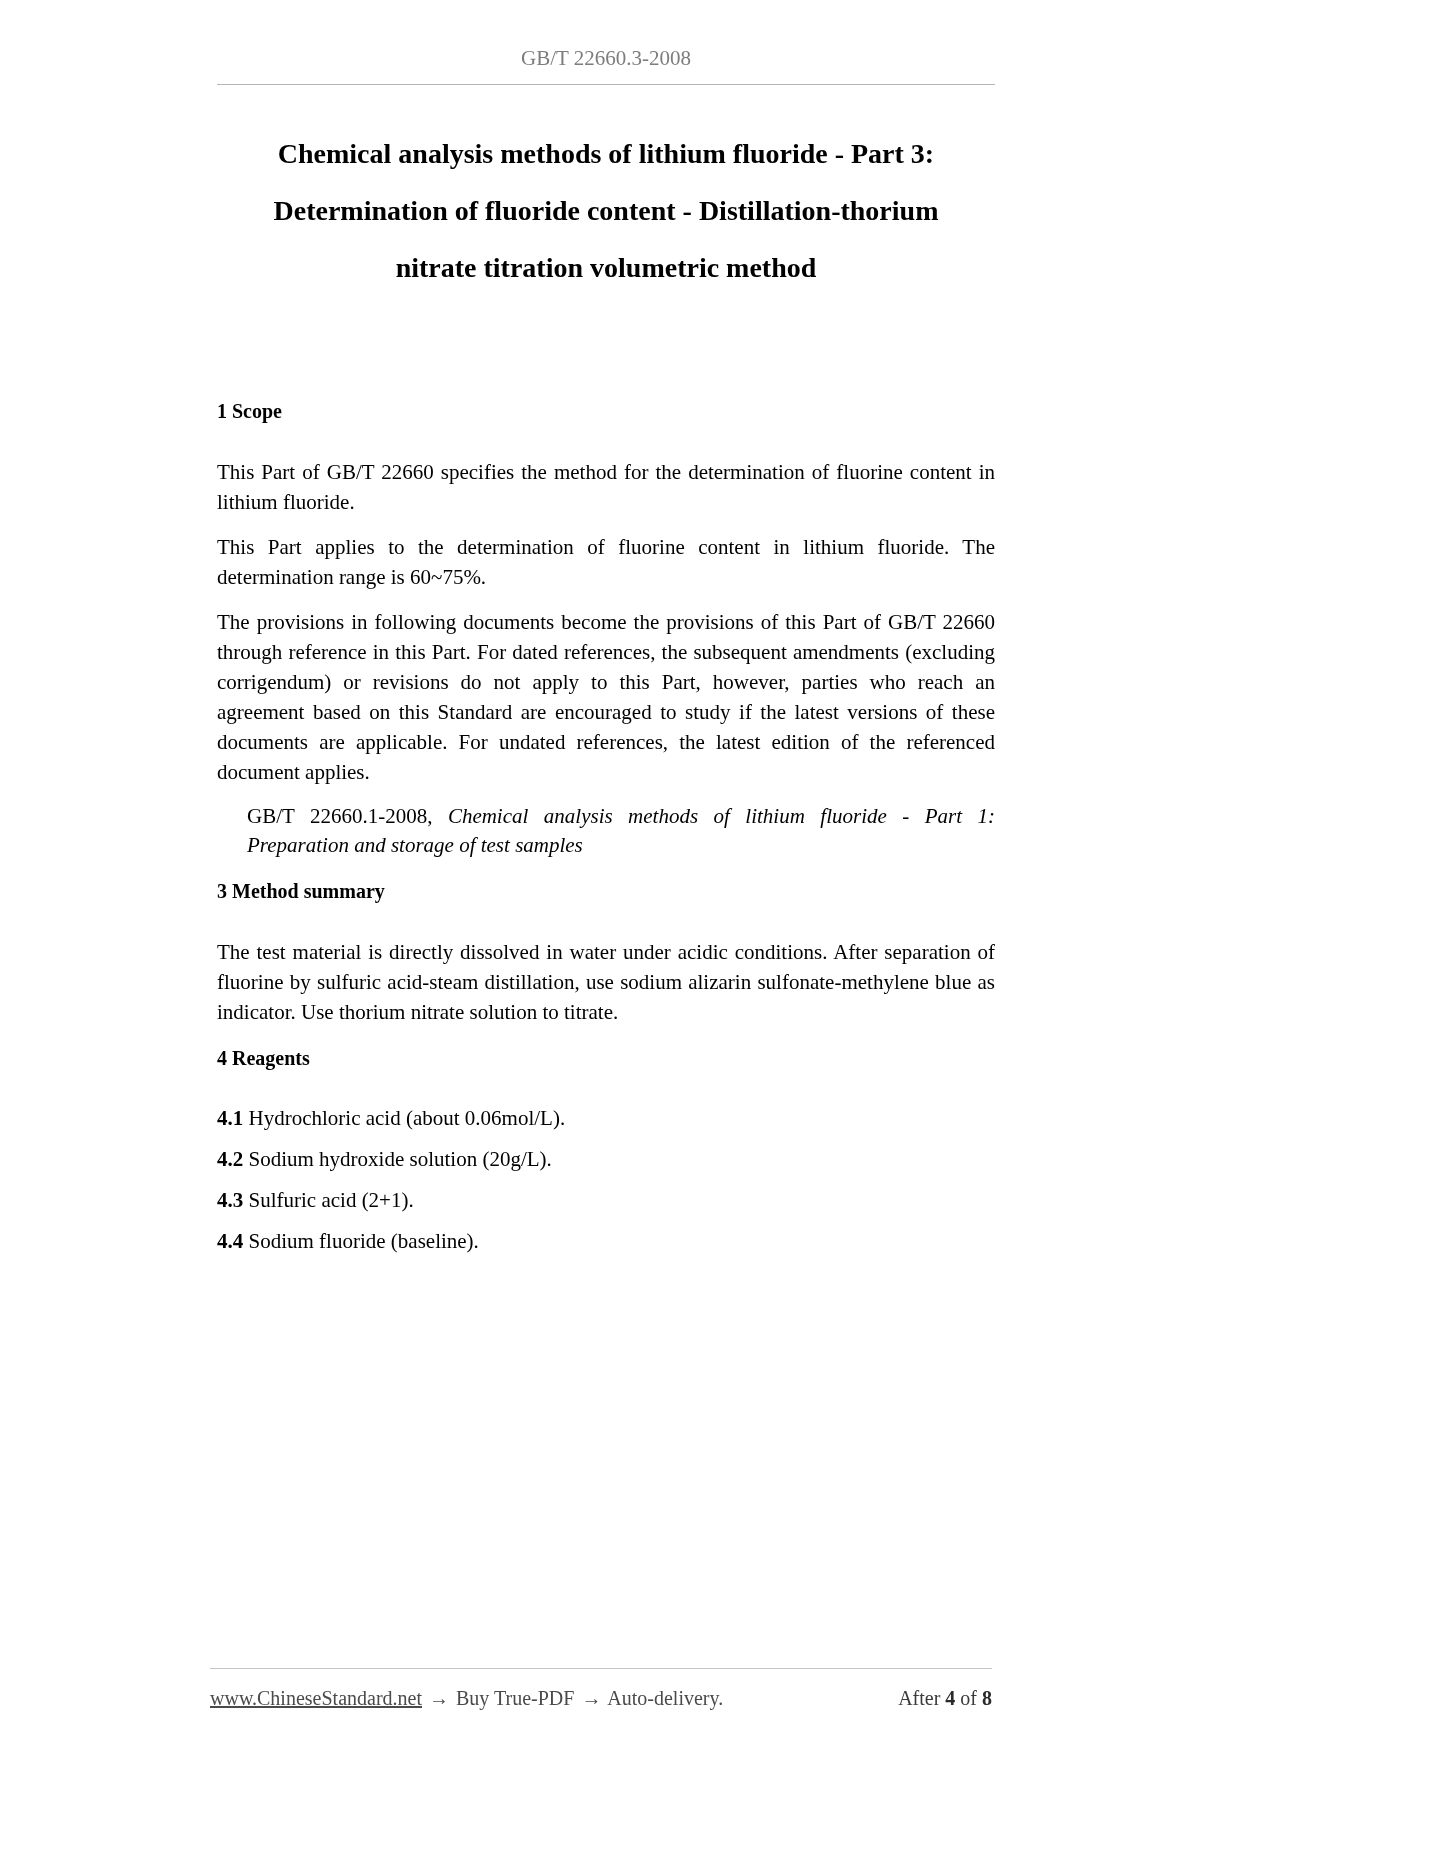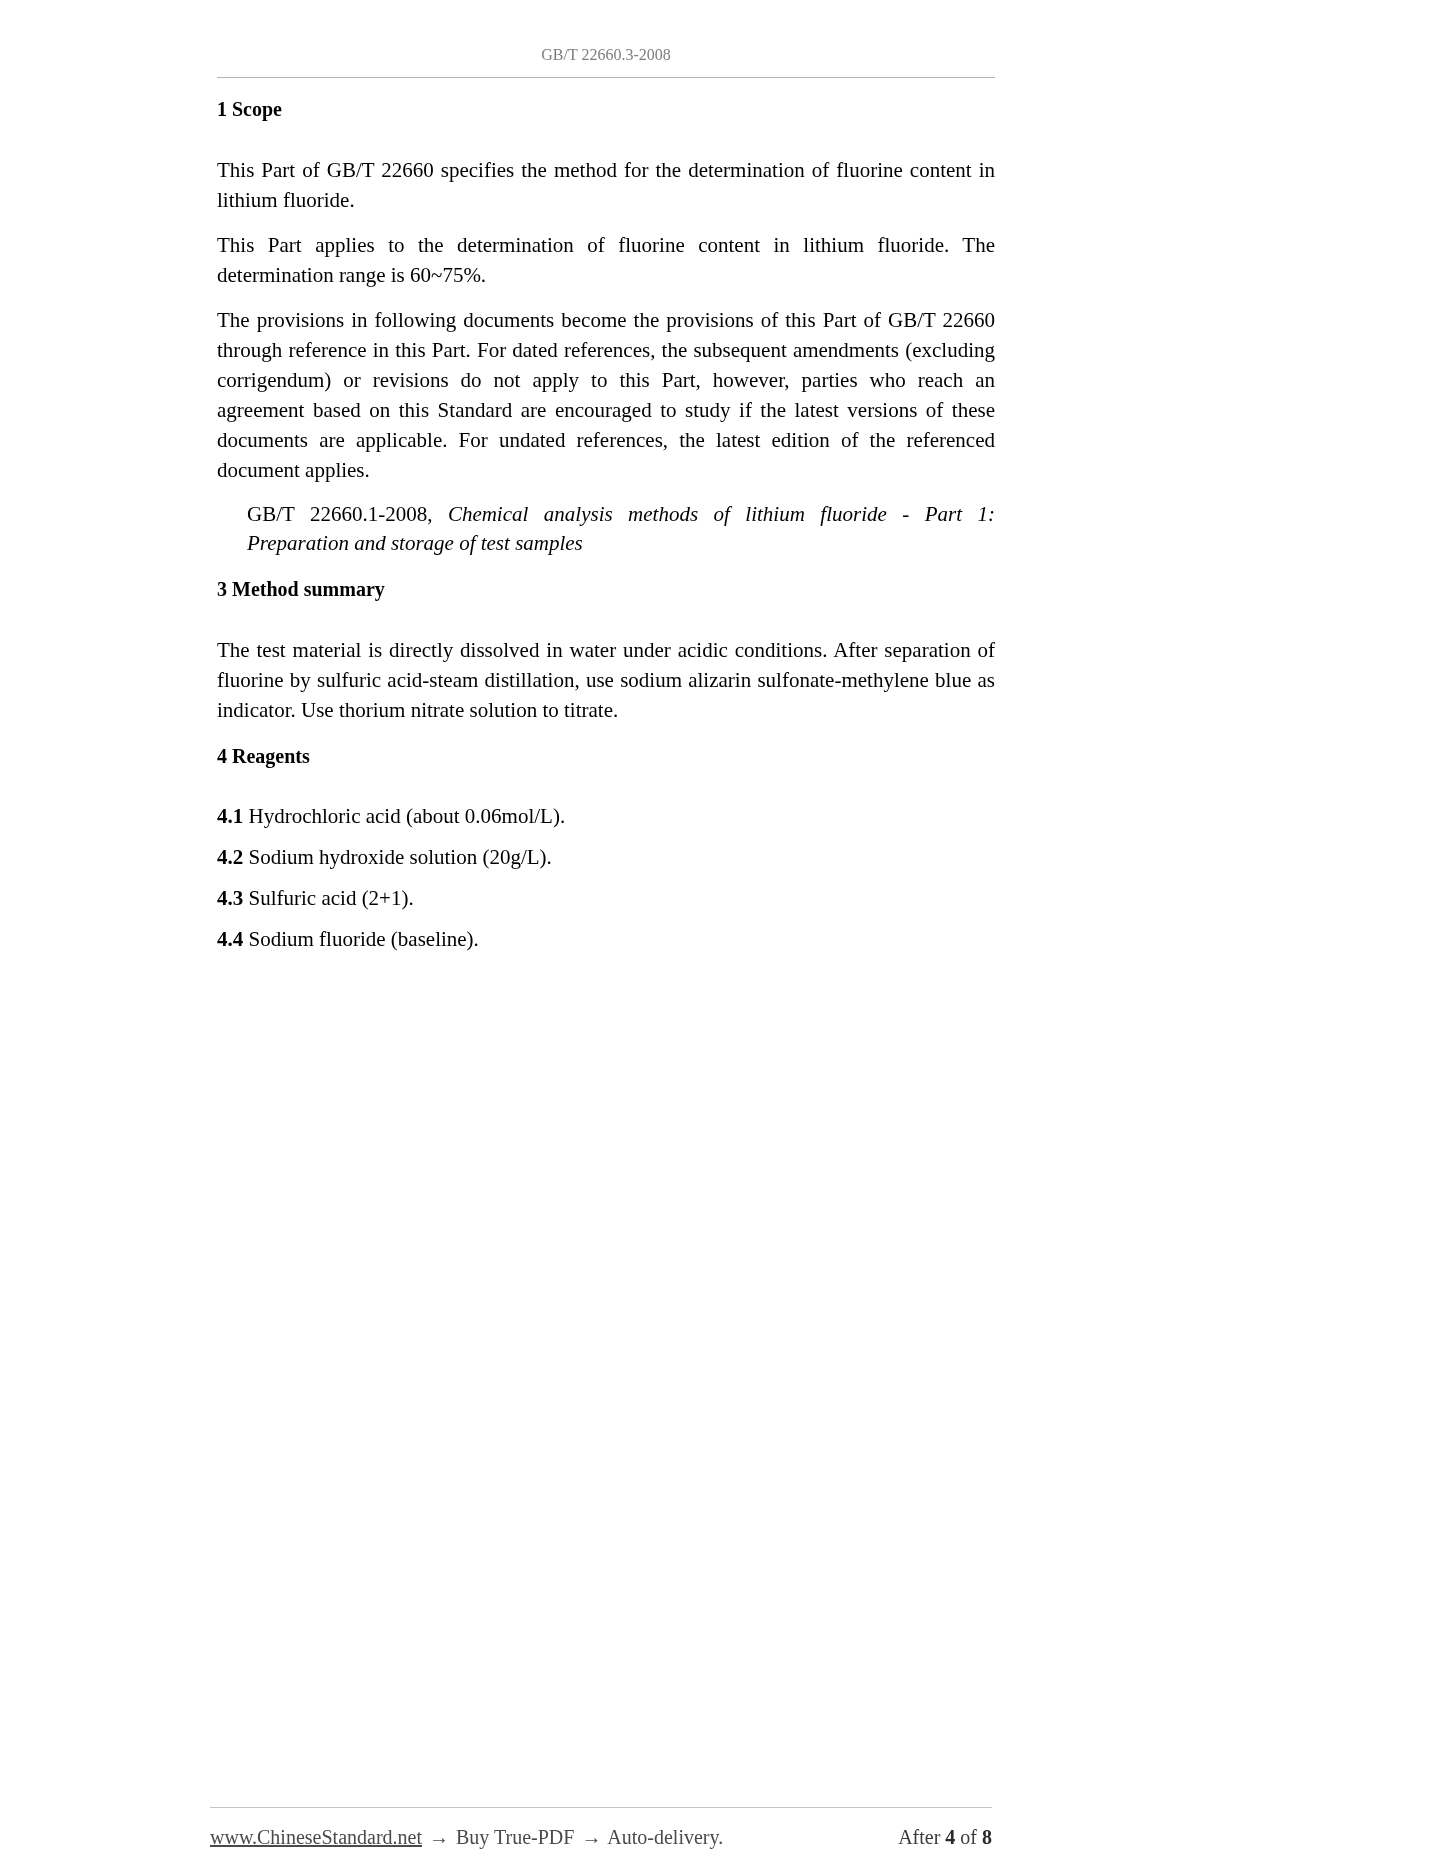--- a/index.html
+++ b/index.html
@@ -13,21 +13,21 @@
     position: relative;
     overflow: hidden;
   }
   .content {
     margin-left: 217px;
     width: 778px;
   }
   .doc-number {
     padding-top: 46px;
     text-align: center;
-    font-size: 16px;
+    font-size: 21px;
     color: #7d7d7d;
   }
   .header-rule {
     border: none;
     border-top: 1px solid #b5b5b5;
     margin: 13px 0 0 0;
   }
   .doc-title {
     margin: 40px 0 104px 0;
     font-size: 28px;
@@ -57,21 +57,21 @@
   }
   p.ref-para em { font-style: italic; }
   p.reagent {
     font-size: 21px;
     line-height: 29px;
     margin: 12px 0;
   }
   p.reagent strong { font-weight: bold; }
   .footer {
     position: absolute;
-    top: 1807px;
+    top: 1668px;
     left: 210px;
     width: 782px;
   }
   .footer-rule {
     border: none;
     border-top: 1px solid #c4c4c4;
     margin: 0;
   }
   .footer-row {
     margin-top: 18px;
@@ -92,20 +92,25 @@
   .footer-right strong { font-weight: bold; color: #2a2a2a; }
 </style>
 </head>
 <body>
 
 <div class="content">
 
   <div class="doc-number">GB/T 22660.3-2008</div>
   <hr class="header-rule">
 
+  <div class="doc-title">
+    <div>Chemical analysis methods of lithium fluoride - Part 3:</div>
+    <div>Determination of fluoride content - Distillation-thorium</div>
+    <div>nitrate titration volumetric method</div>
+  </div>
 
   <h2 class="section-heading">1 Scope</h2>
   <p class="body-para">This Part of GB/T 22660 specifies the method for the determination of fluorine content in lithium fluoride.</p>
   <p class="body-para">This Part applies to the determination of fluorine content in lithium fluoride. The determination range is 60~75%.</p>
 
   <p class="body-para">The provisions in following documents become the provisions of this Part of GB/T 22660 through reference in this Part. For dated references, the subsequent amendments (excluding corrigendum) or revisions do not apply to this Part, however, parties who reach an agreement based on this Standard are encouraged to study if the latest versions of these documents are applicable. For undated references, the latest edition of the referenced document applies.</p>
   <p class="ref-para"><span>GB/T 22660.1-2008, </span><em>Chemical analysis methods of lithium fluoride - Part 1: Preparation and storage of test samples</em></p>
 
   <h2 class="section-heading">3 Method summary</h2>
   <p class="body-para">The test material is directly dissolved in water under acidic conditions. After separation of fluorine by sulfuric acid-steam distillation, use sodium alizarin sulfonate-methylene blue as indicator. Use thorium nitrate solution to titrate.</p>

